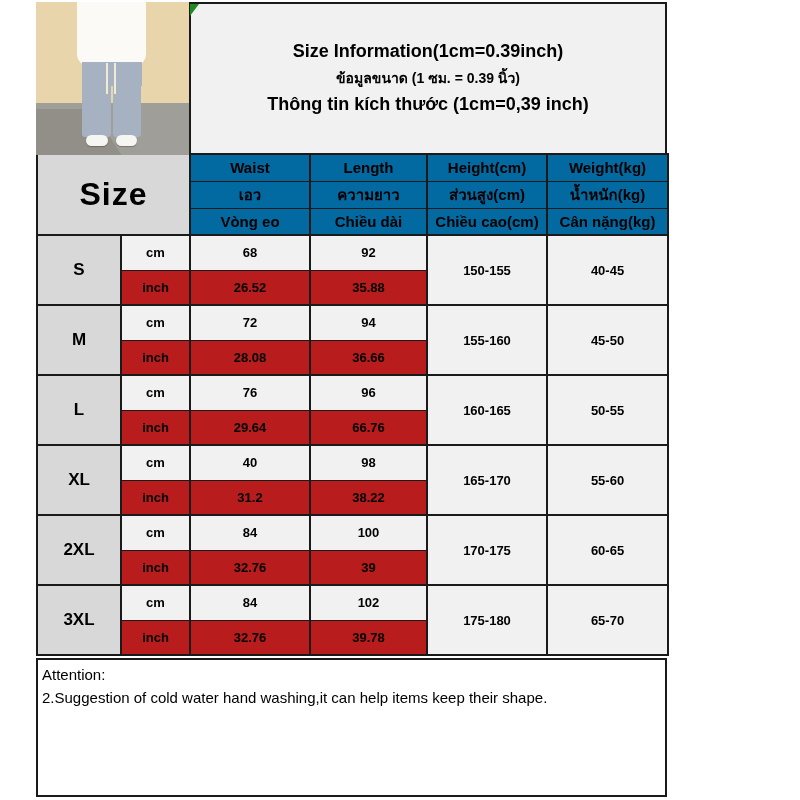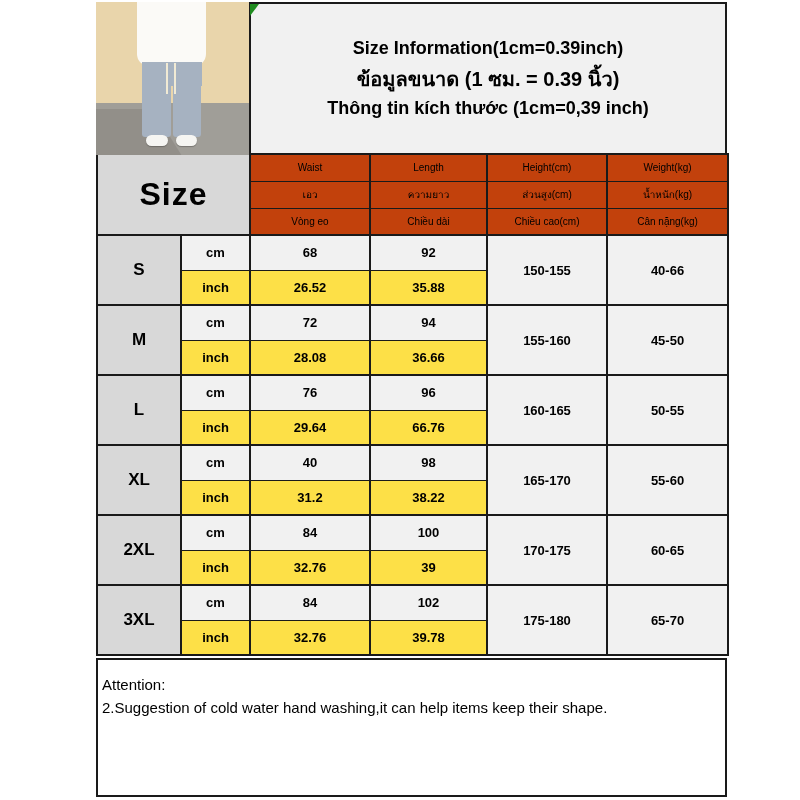--- a/index.html
+++ b/index.html
@@ -1,18 +1,18 @@
 <!DOCTYPE html>
 <html><head>
 <meta charset="utf-8">
 <style>
   * { margin:0; padding:0; box-sizing:border-box; }
   html,body { width:800px; height:800px; background:#ffffff;
               font-family:"Liberation Sans","DejaVu Sans",sans-serif; color:#000; }
-  .sheet { width:631px; margin:2px 0 0 96px; }
+  .sheet { width:631px; margin:2px 0 0 36px; }
 
   
   .top-row { display:flex; height:153px; }
   .photo { position:relative; width:153px; height:153px; overflow:hidden; flex:none; }
   .ph-wall   { position:absolute; inset:0; background:#e9d5ab; }
   .ph-floor  { position:absolute; left:0; right:0; bottom:0; height:34%; background:#a09e98; }
   .ph-shadow { position:absolute; left:-12%; bottom:0; width:58%; height:30%;
                background:#86847d; opacity:.55; transform:skewX(32deg); }
   .ph-shirt  { position:absolute; left:27%; top:-4%; width:45%; height:46%;
                background:#fbfaf7; border-radius:0 0 12px 12px; }
@@ -25,41 +25,41 @@
   .ph-string { position:absolute; width:2px; height:20%; top:40%; background:#f1ead4; }
   .s1 { left:46%; } .s2 { left:51%; }
   .ph-shoe   { position:absolute; top:87%; width:14%; height:7%;
                background:#f5f5f2; border-radius:6px; box-shadow:0 1px 1px rgba(0,0,0,.25); }
   .sh-l { left:33%; } .sh-r { left:52%; }
 
   .title-cell { flex:1; position:relative; border:2px solid #1a1a1a; background:#f1f1f1;
                 display:flex; flex-direction:column; justify-content:center;
                 text-align:center; gap:9px; }
   .title-line { font-weight:bold; font-size:18px; line-height:1.1; }
-  .title-line.th { font-size:20px; }
+  .title-line.th { font-size:14px; }
   .flag { position:absolute; left:-1px; top:0; width:0; height:0;
           border-top:12px solid #1f8b1f; border-right:9px solid transparent; }
 
   
   table { width:631px; border-collapse:collapse; table-layout:fixed; margin-top:-2px; }
   th,td { border:2px solid #1a1a1a; text-align:center; vertical-align:middle;
           padding:0; overflow:hidden; }
-  thead th { height:27px; background:#c2410c; font-size:10px; font-weight:normal; }
+  thead th { height:27px; background:#0369a1; font-size:15px; font-weight:bold; }
   thead tr.h1 th.sub, thead tr.h2 th.sub { border-bottom-width:1px; }
   thead tr.h2 th.sub, thead tr.h3 th.sub { border-top-width:1px; }
   th.size-head { background:#d8d8d8; font-size:32px; font-weight:bold; letter-spacing:1px; }
   tbody td { height:35px; font-size:13px; font-weight:bold; }
   td.size-label { background:#d8d8d8; font-size:17px; }
   tr.cm  td.band { background:#f1f1f1; border-bottom-width:1px; }
-  tr.inch td.band2 { background:#fde047; border-top-width:1px; }
+  tr.inch td.band2 { background:#b91c1c; border-top-width:1px; }
   td.range { background:#f1f1f1; }
 
   
   .attention { width:631px; height:139px; margin-top:2px; border:2px solid #1a1a1a;
-               background:#fff; padding:13px 4px; font-size:15px; line-height:23px;
+               background:#fff; padding:3px 4px; font-size:15px; line-height:23px;
                font-weight:normal; }
 </style>
 </head>
 <body>
 
 <div class="sheet">
 
   <div class="top-row">
     <div class="photo">
       <div class="ph-wall"></div>
@@ -115,21 +115,21 @@
         <th class="sub">Cân nặng(kg)</th>
       </tr>
     </thead>
     <tbody>
       <tr class="cm">
         <td class="size-label" rowspan="2">S</td>
         <td class="band">cm</td>
         <td class="band">68</td>
         <td class="band">92</td>
         <td class="range" rowspan="2">150-155</td>
-        <td class="range" rowspan="2">40-66</td>
+        <td class="range" rowspan="2">40-45</td>
       </tr>
       <tr class="inch">
         <td class="band2">inch</td>
         <td class="band2">26.52</td>
         <td class="band2">35.88</td>
       </tr>
 
       <tr class="cm">
         <td class="size-label" rowspan="2">M</td>
         <td class="band">cm</td>

